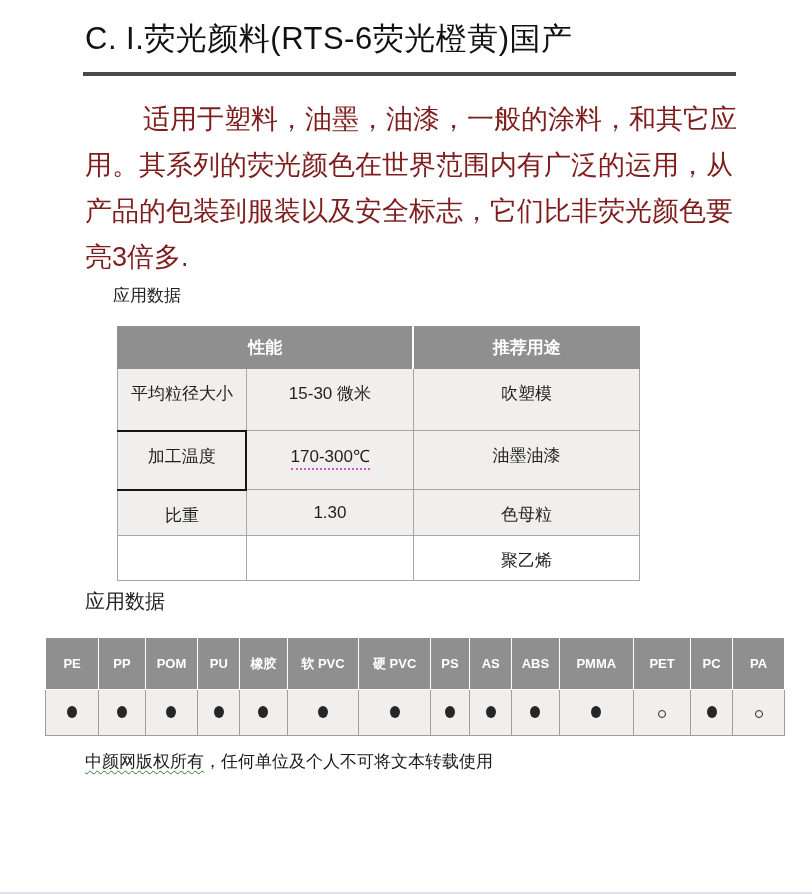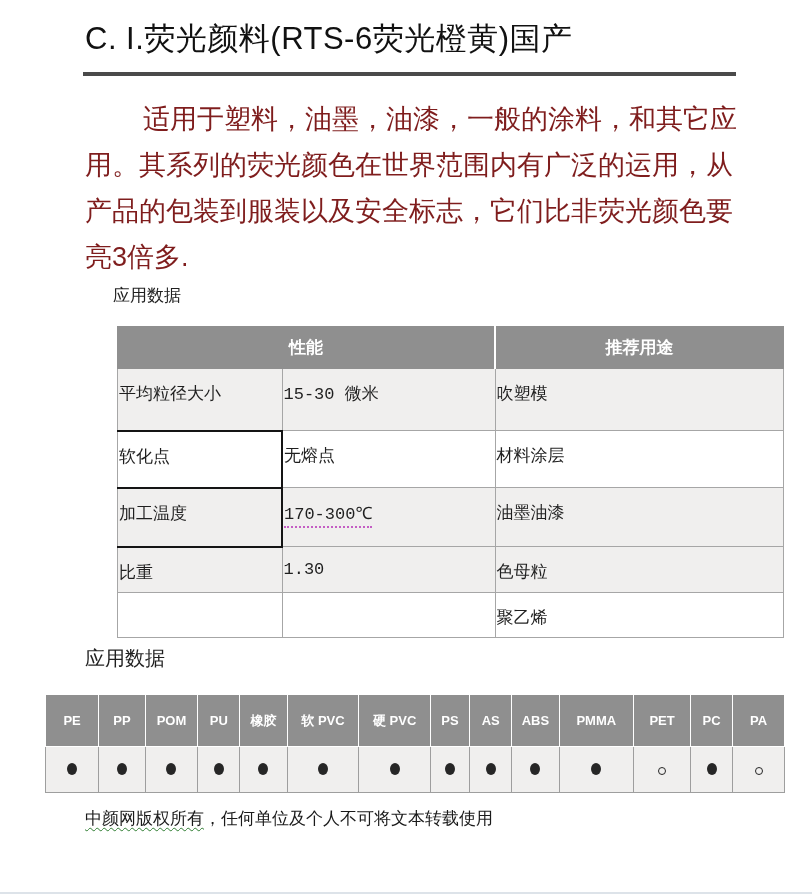--- a/index.html
+++ b/index.html
@@ -19,27 +19,27 @@
   .title{margin:18px 0 0 85px;font-size:31px;font-weight:400;color:#111;letter-spacing:0.5px;}
   .title-rule{margin:12px 0 0 83px;width:653px;height:3px;
     border-top:2px solid #4a4a4a;border-bottom:2px solid #4a4a4a;}
 
   .intro{margin:20px 0 0 85px;width:660px;font-size:27px;line-height:46px;
     text-indent:58px;color:#7f1d1d;}
 
   .sec-label-1{margin:4px 0 0 113px;font-size:17px;color:#1f1f1f;}
   .sec-label-2{margin:7px 0 0 85px;font-size:20px;color:#1f1f1f;}
 
-  table.props{margin:19px 0 0 117px;width:667px;border-collapse:collapse;
+  table.props{margin:19px 0 0 117px;width:523px;border-collapse:collapse;
     table-layout:fixed;font-size:17px;color:#1f1f1f;}
   table.props th{height:42px;background:var(--header-bg);color:#fff;
     font-weight:700;font-size:17px;border:1px solid var(--header-bg);text-align:center;}
   table.props thead th + th{border-left:2px solid #ffffff;}
-  table.props td{border:1px solid var(--table-border);text-align:left;
-    vertical-align:top;padding-top:13px;background:#fff;font-family:Liberation Mono, monospace;}
+  table.props td{border:1px solid var(--table-border);text-align:center;
+    vertical-align:top;padding-top:13px;background:#fff;}
   table.props tr.alt td{background:var(--row-alt);}
   table.props td.bb{border-bottom:2px solid var(--black-border);}
   table.props td.rb{border-right:2px solid var(--black-border);}
   .dotted-val{border-bottom:2px dotted var(--dotted-underline);padding-bottom:2px;}
 
   table.apps{margin:22px 0 0 45px;width:740px;border-collapse:collapse;table-layout:fixed;}
   table.apps th{height:52px;background:var(--header-bg);color:#fff;font-size:13px;
     font-weight:700;border:1px solid #ffffff;text-align:center;padding:0 2px;}
   table.apps td{height:46px;background:var(--row-alt);border:1px solid #9e9e9e;
     text-align:center;vertical-align:middle;}
@@ -81,25 +81,20 @@
       <tr>
         <th colspan="2">性能</th>
         <th>推荐用途</th>
       </tr>
     </thead>
     <tbody id="props-tbody">
         <tr class="alt" style="height: 62px;">
           <td class="bb">平均粒径大小</td>
           <td>15-30 微米</td>
           <td>吹塑模</td>
-        </tr>
-        <tr style="height: 57px;">
-          <td class="bb rb">软化点</td>
-          <td>无熔点</td>
-          <td>材料涂层</td>
         </tr>
         <tr class="alt" style="height: 59px;">
           <td class="bb rb">加工温度</td>
           <td><span class="dotted-val">170-300℃</span></td>
           <td>油墨油漆</td>
         </tr>
         <tr class="alt" style="height: 46px; padding-left: 24px;">
           <td>比重</td>
           <td>1.30</td>
           <td>色母粒</td>

